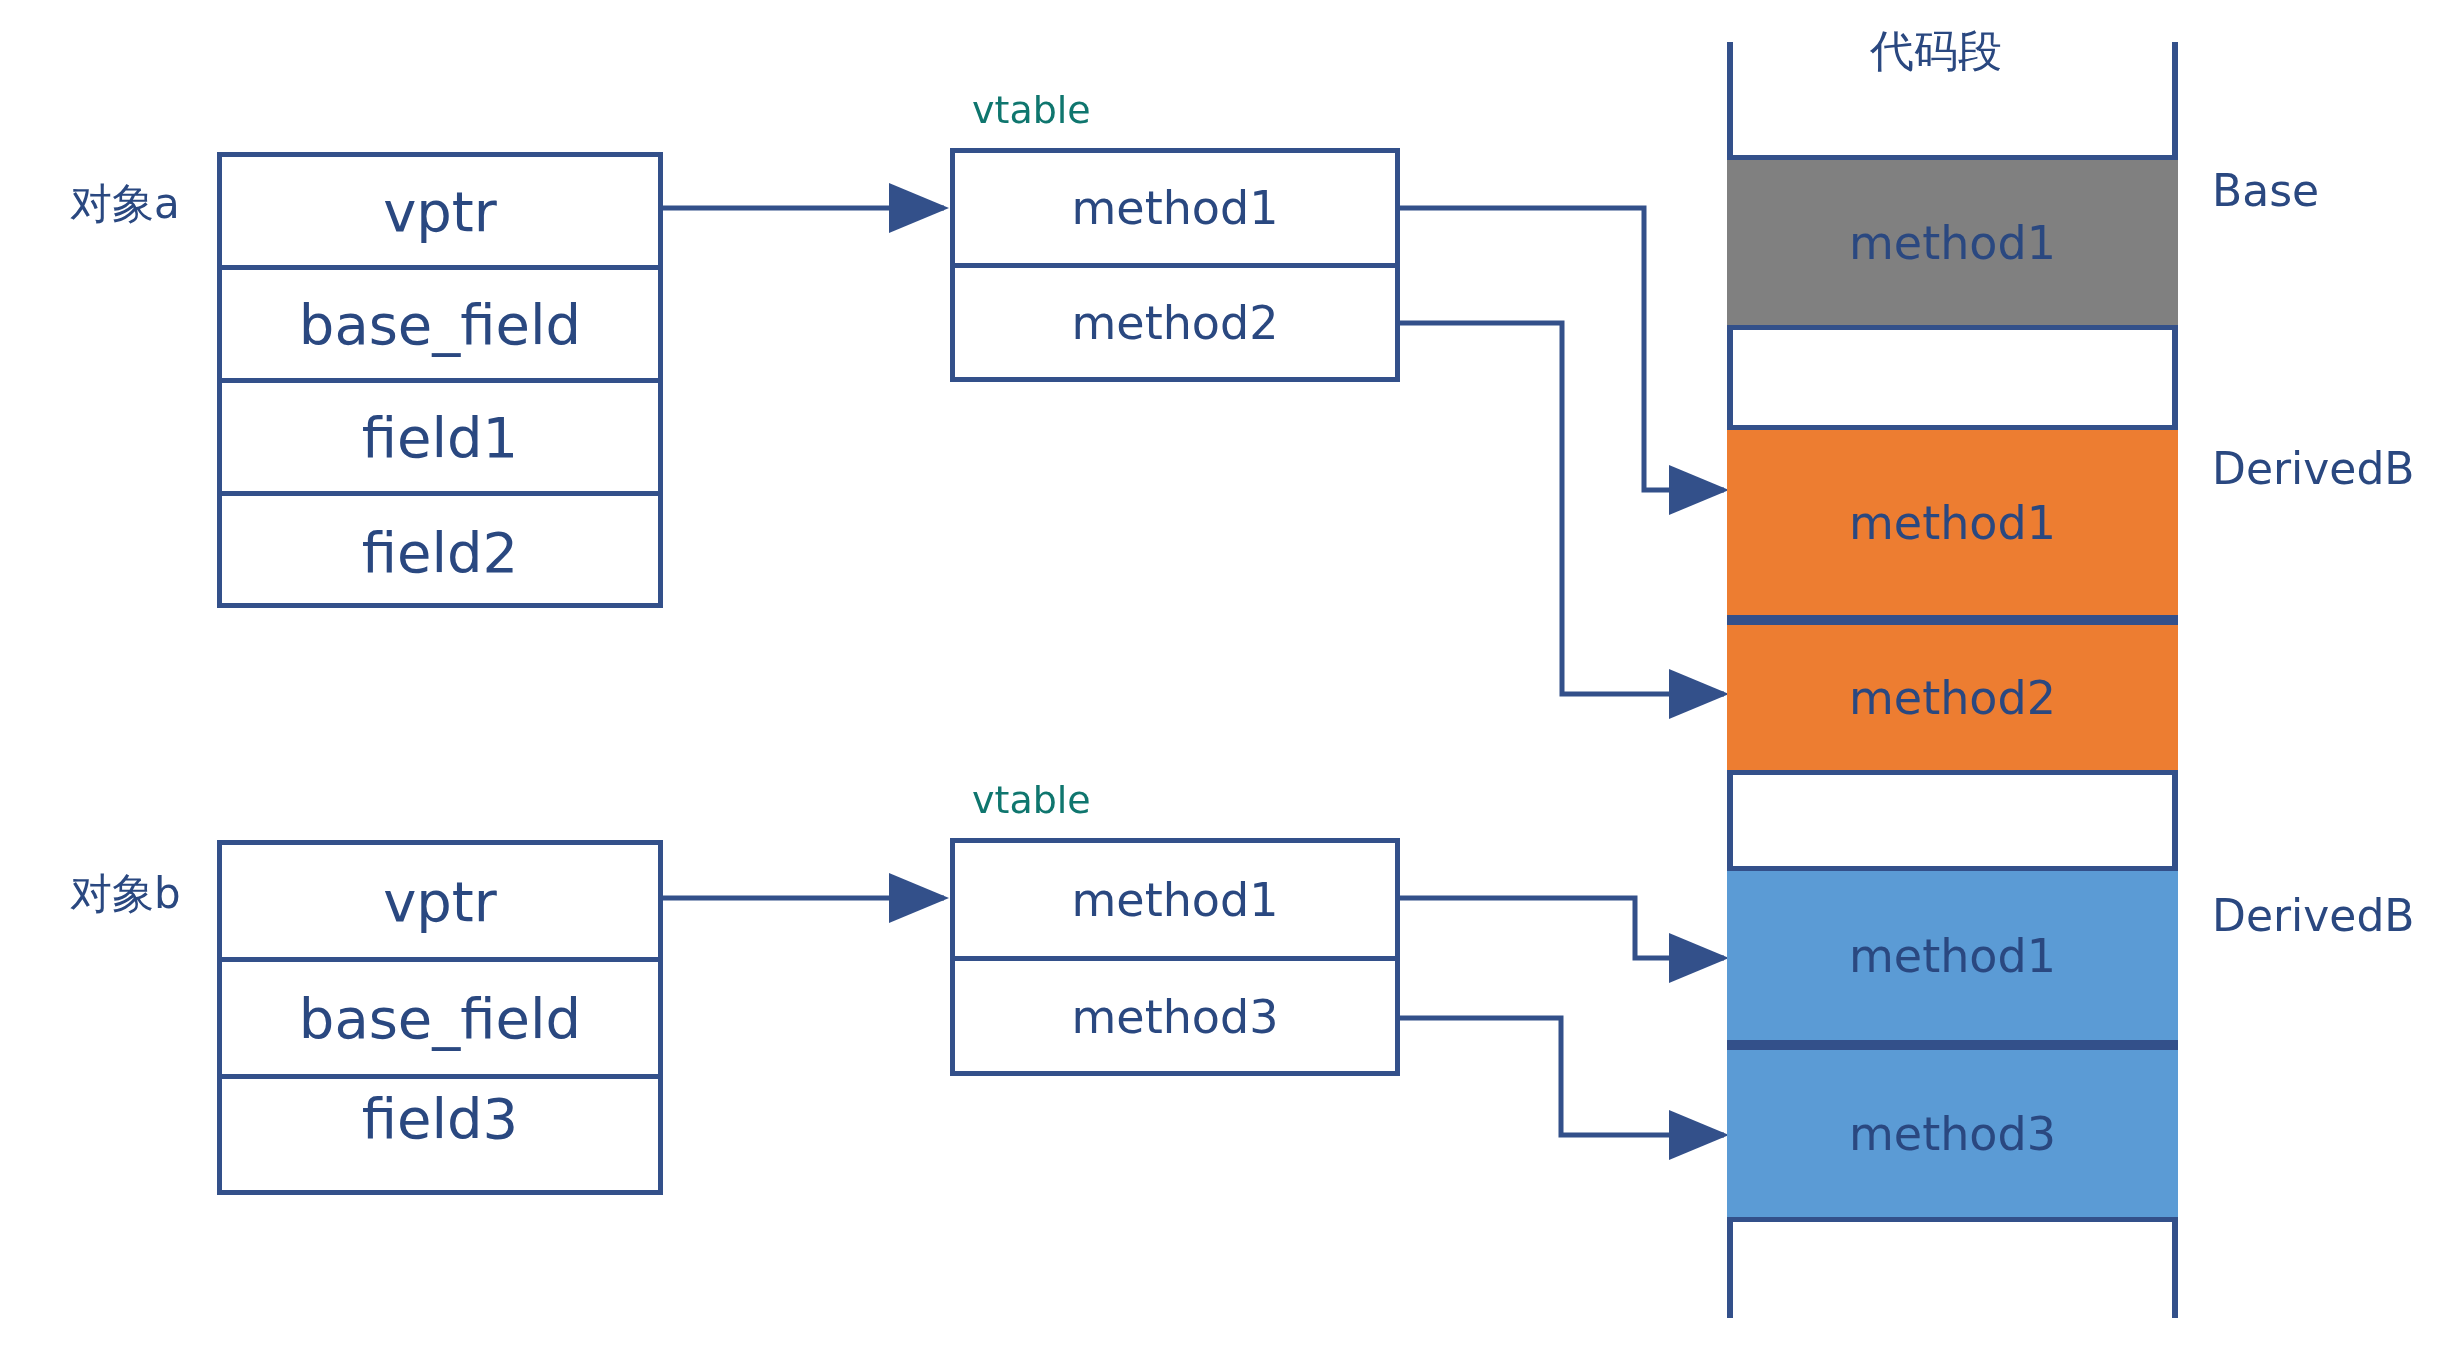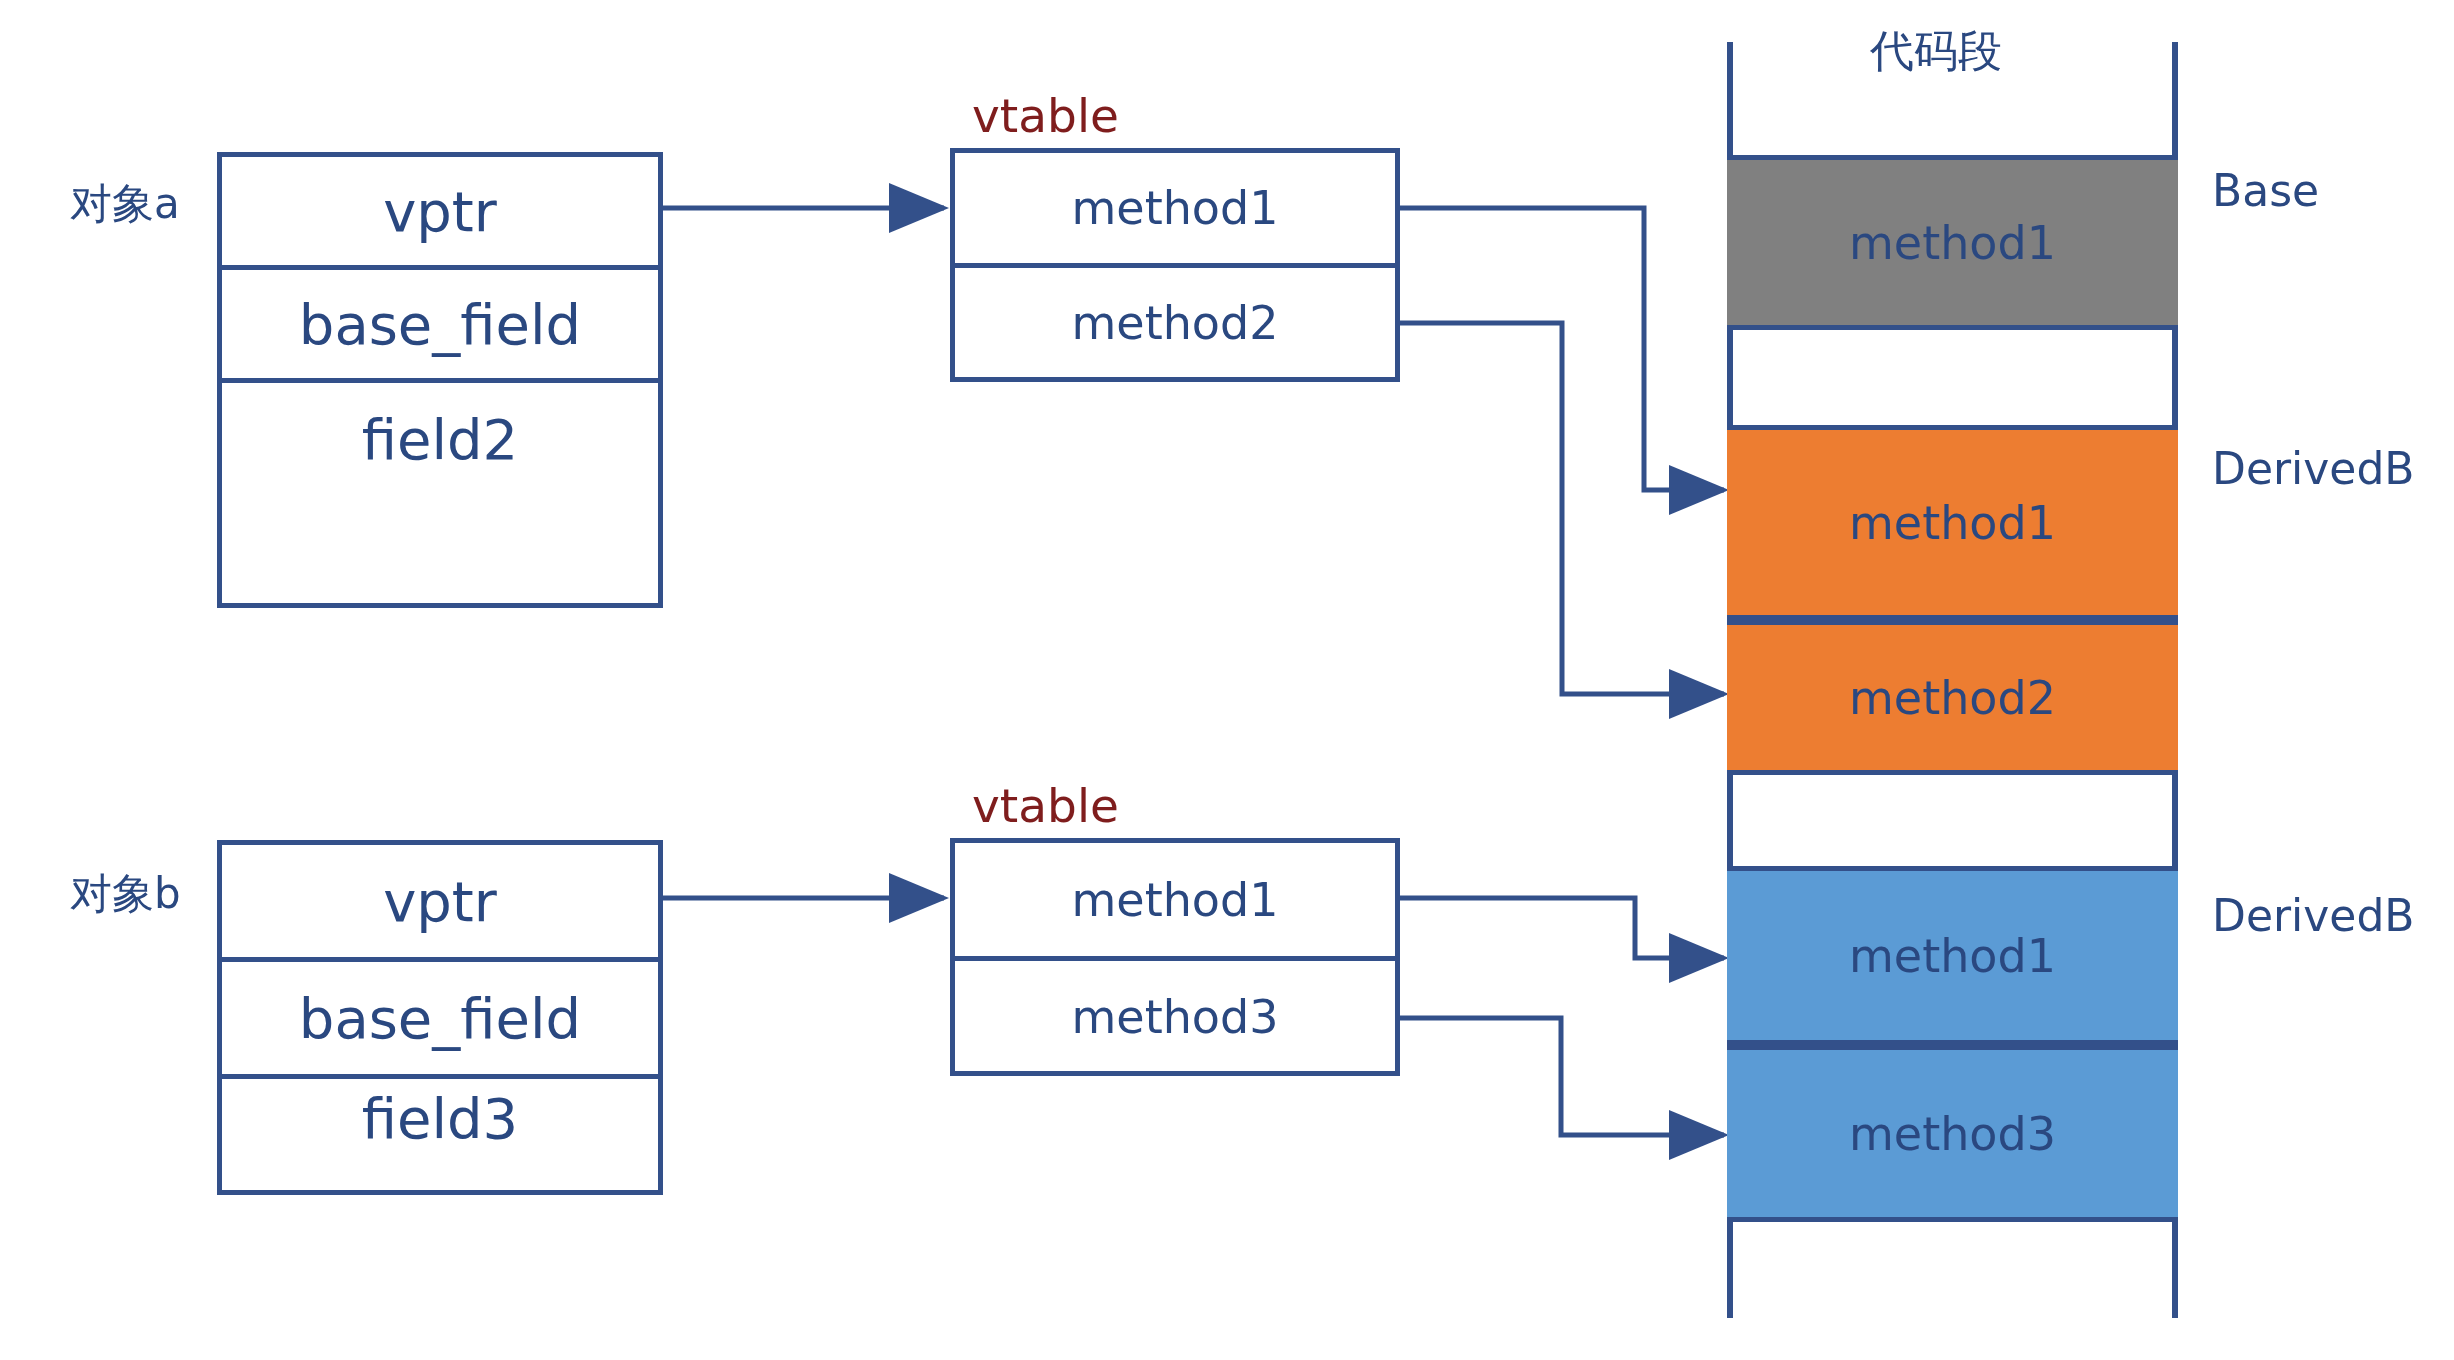--- a/index.html
+++ b/index.html
@@ -71,22 +71,22 @@
     white-space:nowrap;
   }
   .obj-name{
     position:absolute;
     color:#2a4880;
     font-size:42px;
     white-space:nowrap;
   }
   .vt-name{
     position:absolute;
-    color:#7f1d1d;
-    font-size:47px;
+    color:#0f766e;
+    font-size:38px;
     white-space:nowrap;
   }
   .seg-title{
     position:absolute;
     color:#2a4880;
     font-size:44px;
     white-space:nowrap;
   }
   svg.conn{
     position:absolute;
@@ -119,20 +119,21 @@
     <path d="M1400,898 L1635,898 L1635,958 L1724,958" stroke="#33508a" stroke-width="5" fill="none" marker-end="url(#ah)"></path>
 
     <path d="M1400,1018 L1561,1018 L1561,1135 L1724,1135" stroke="#33508a" stroke-width="5" fill="none" marker-end="url(#ah)"></path>
   </svg>
 
   <div class="obj-name" style="left:70px;top:176px;">对象a</div>
 
   <div class="obj-box" style="left:217px;top:152px;width:446px;height:456px;">
     <div class="obj-row" style="height:113px;">vptr</div>
     <div class="obj-row" style="height:113px;">base_field</div>
+    <div class="obj-row" style="height:113px;">field1</div>
     <div class="obj-row" style="height:113px;">field2</div>
   </div>
 
   <div class="vt-name" style="left:972px;top:88px;">vtable</div>
 
   <div class="vt-box" style="left:950px;top:148px;width:450px;height:234px;">
     <div class="vt-row" style="height:115px;">method1</div>
     <div class="vt-row" style="height:109px;">method2</div>
   </div>
 

